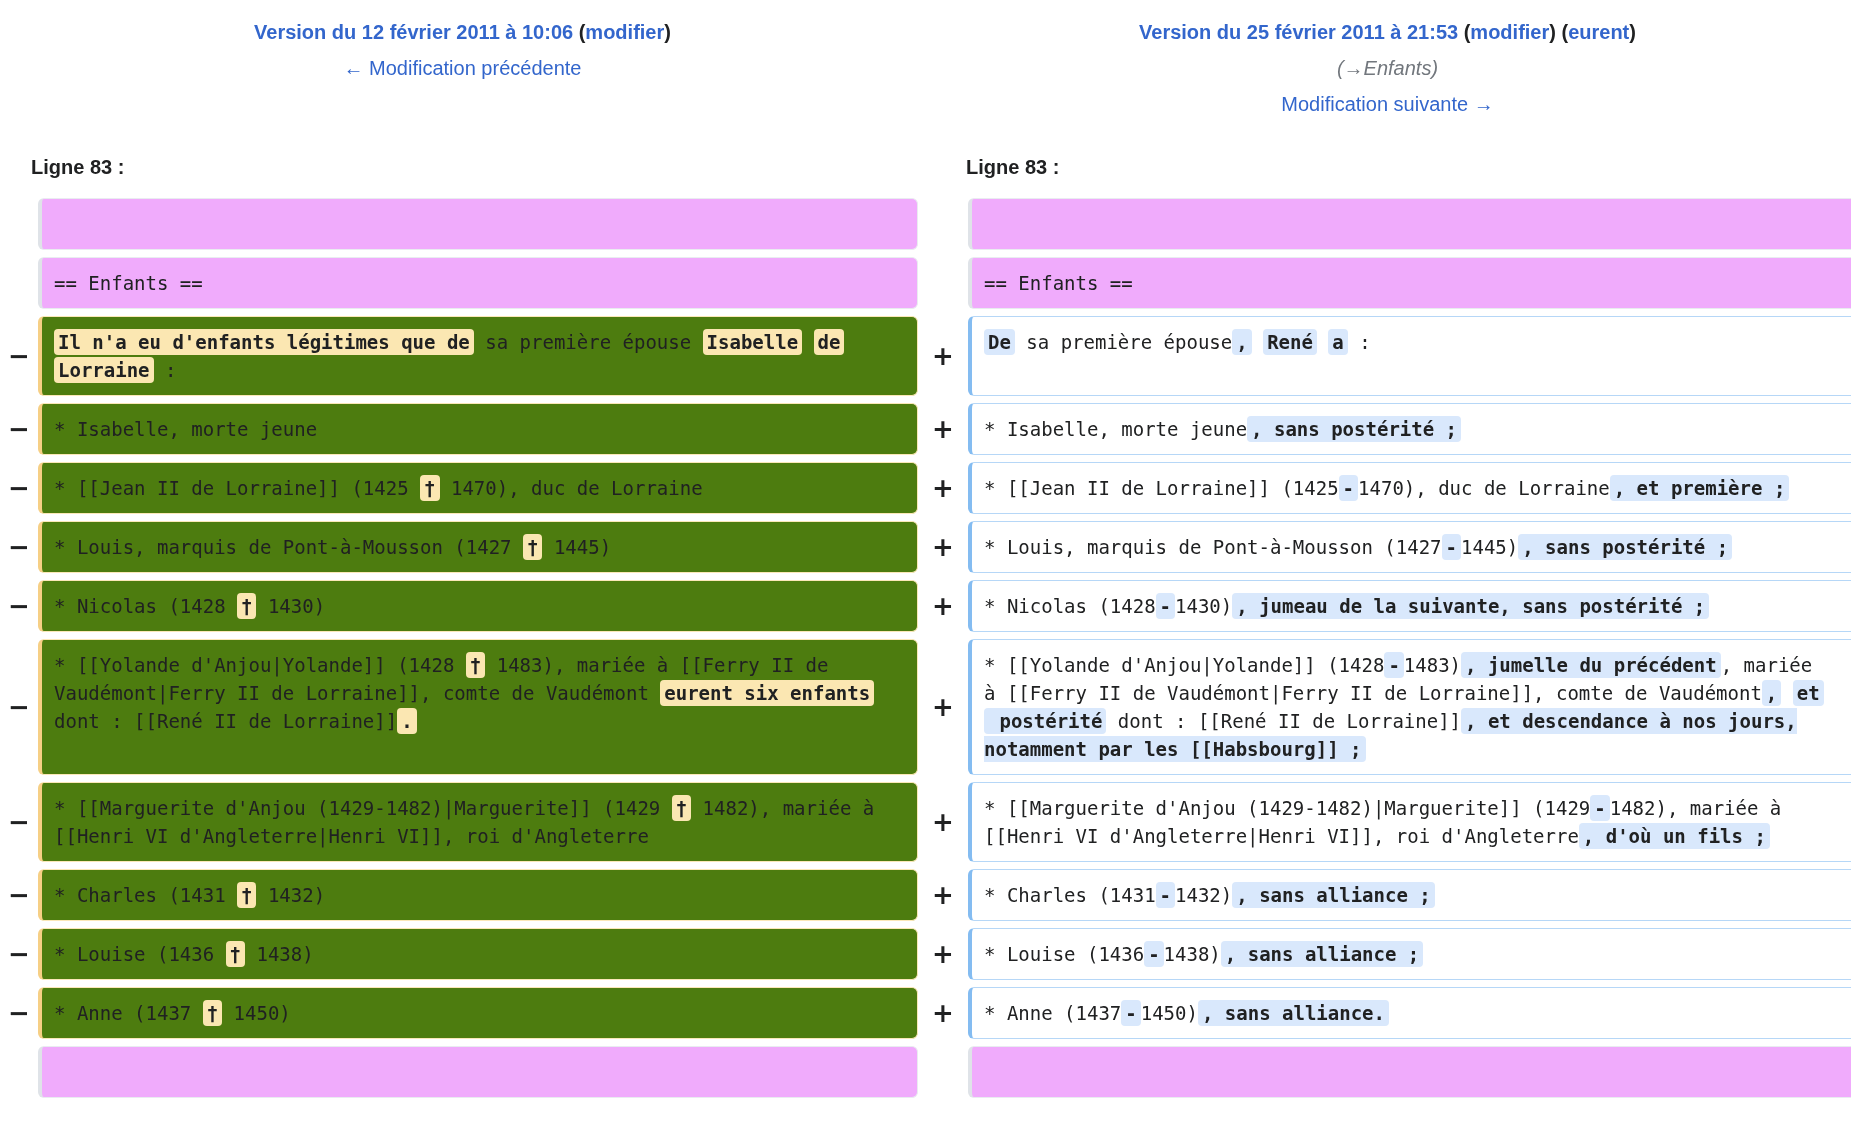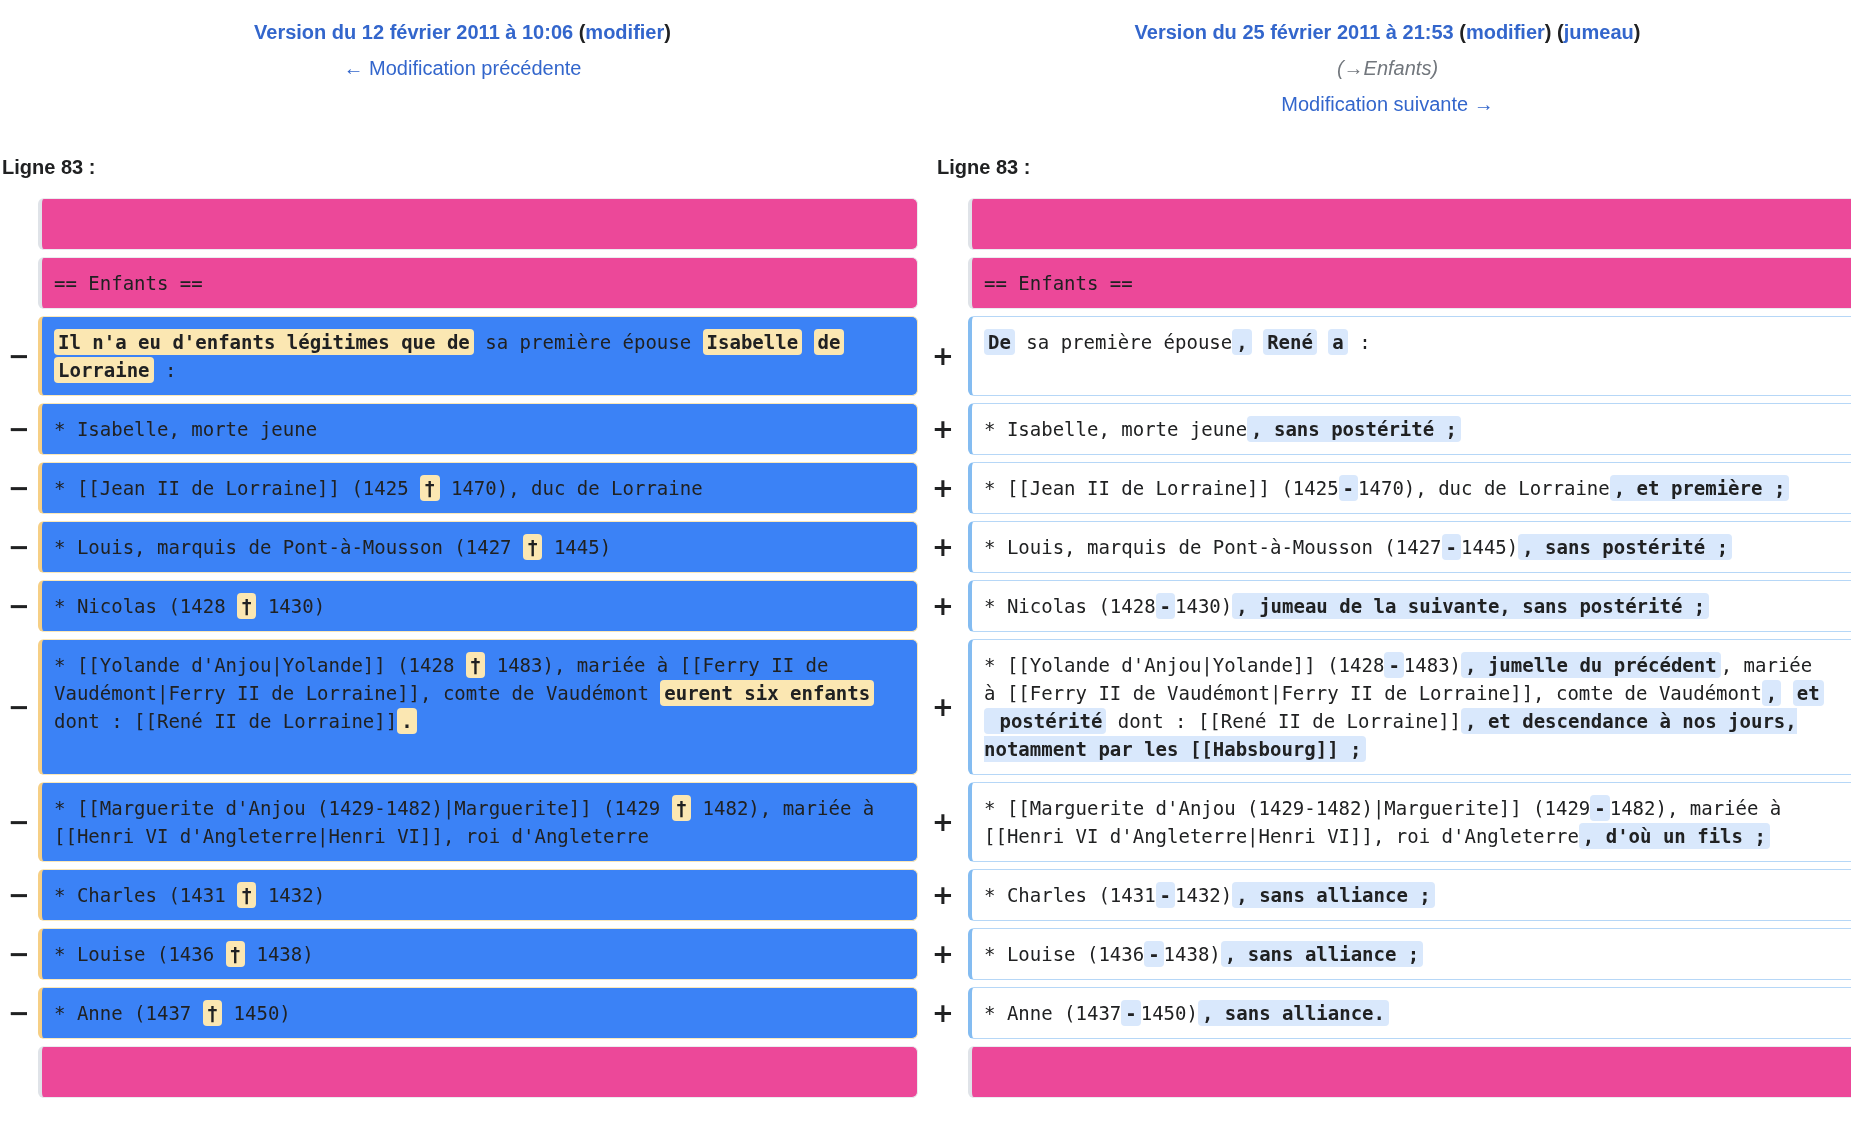--- a/index.html
+++ b/index.html
@@ -10,21 +10,21 @@
   }
   
   .diff-headers{display:flex;padding-top:14px;}
   .diff-headers .col{width:925px;text-align:center;font-size:20px;line-height:36px;}
   .vtitle{font-weight:bold;}
   a.link{color:#3366cc;text-decoration:none;cursor:pointer;margin-top:36px;}
   a.redlink{color:#d73333;text-decoration:none;cursor:pointer;}
   .autocomment{color:#72777d;font-style:italic;}
   
   .line-headers{position:relative;height:30px;margin-top:34px;}
-  .line-headers .lh{position:absolute;top:0;font-size:20px;font-weight:bold;white-space:nowrap;}
+  .line-headers .lh{position:absolute;top:0;font-size:20px;font-weight:bold;white-space:nowrap;margin-left:29px;}
   .lh-left{left:2px;}
   .lh-right{left:937px;}
   
   .diff-grid{
     display:grid;
     grid-template-columns:38px 880px 50px 900px;
     row-gap:7px;
     margin-top:12px;
     align-items:stretch;
   }
@@ -35,37 +35,37 @@
   .linebox{
     box-sizing:border-box;height:100%;
     border-radius:6px;
     padding:11px 12px;
     font-family:"DejaVu Sans Mono","Liberation Mono",monospace;
     font-size:19px;line-height:28px;
     white-space:pre-wrap;word-break:break-word;
     color:#202122;
     min-height:52px;
   }
-  .ctx{background:#ec4899;border:1px solid #e9ecf0;border-left:4px solid #dfe3e8;}
-  .del{background:#3b82f6;border:1px solid #fbe8b8;border-left:4px solid #f6cf85;}
+  .ctx{background:#f0abfc;border:1px solid #e9ecf0;border-left:4px solid #dfe3e8;}
+  .del{background:#4d7c0f;border:1px solid #fbe8b8;border-left:4px solid #f6cf85;}
   .add{background:#fff;border:1px solid #b6d7f7;border-left:4px solid #84bcf1;}
   .hl{font-weight:bold;border-radius:4px;padding:2px 4px;}
   .del .hl{background:#fbe7b2;}
   .add .hl{background:#d9e8fc;}
 </style>
 </head>
 <body>
 
 <div class="diff-headers">
   <div class="col">
     <div class="vtitle"><a class="link">Version du 12 février 2011 à 10:06</a><span> (</span><a class="link">modifier</a><span>)</span></div>
     <div><a class="link">← Modification précédente</a></div>
   </div>
   <div class="col">
-    <div class="vtitle"><a class="link">Version du 25 février 2011 à 21:53</a><span> (</span><a class="link">modifier</a><span>) (</span><a class="link">jumeau</a><span>)</span></div>
+    <div class="vtitle"><a class="link">Version du 25 février 2011 à 21:53</a><span> (</span><a class="link">modifier</a><span>) (</span><a class="link">eurent</a><span>)</span></div>
     <div><a class="autocomment">(→Enfants)</a></div>
     <div><a class="link">Modification suivante →</a></div>
   </div>
 </div>
 
 <div class="line-headers">
   <span class="lh lh-left">Ligne 83 :</span>
   <span class="lh lh-right">Ligne 83 :</span>
 </div>
 

